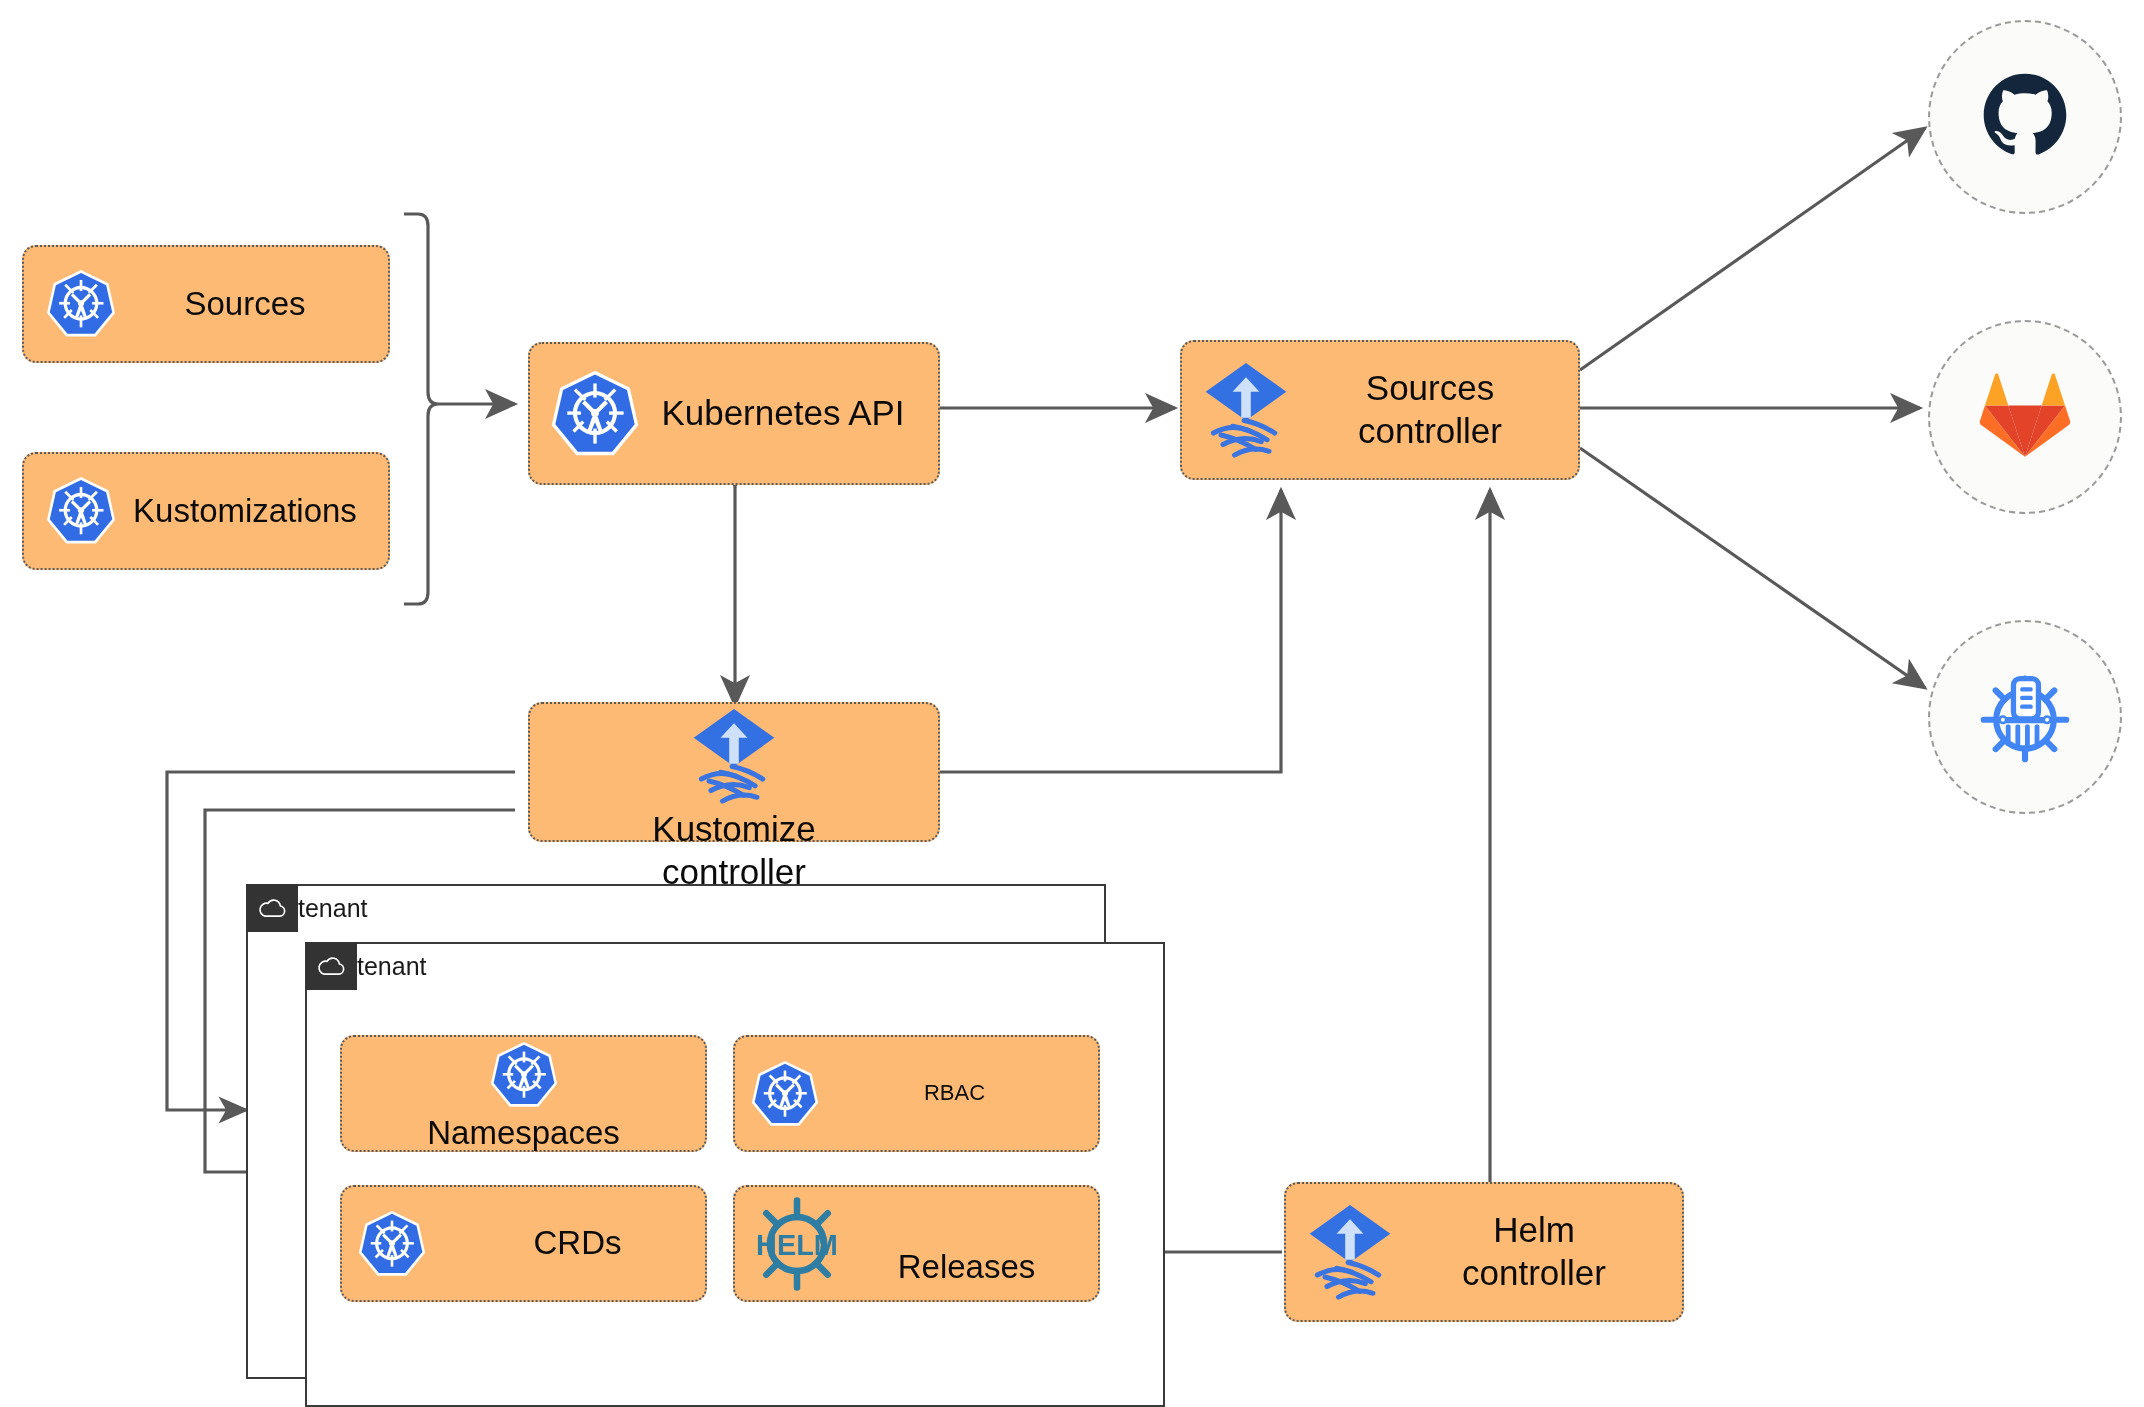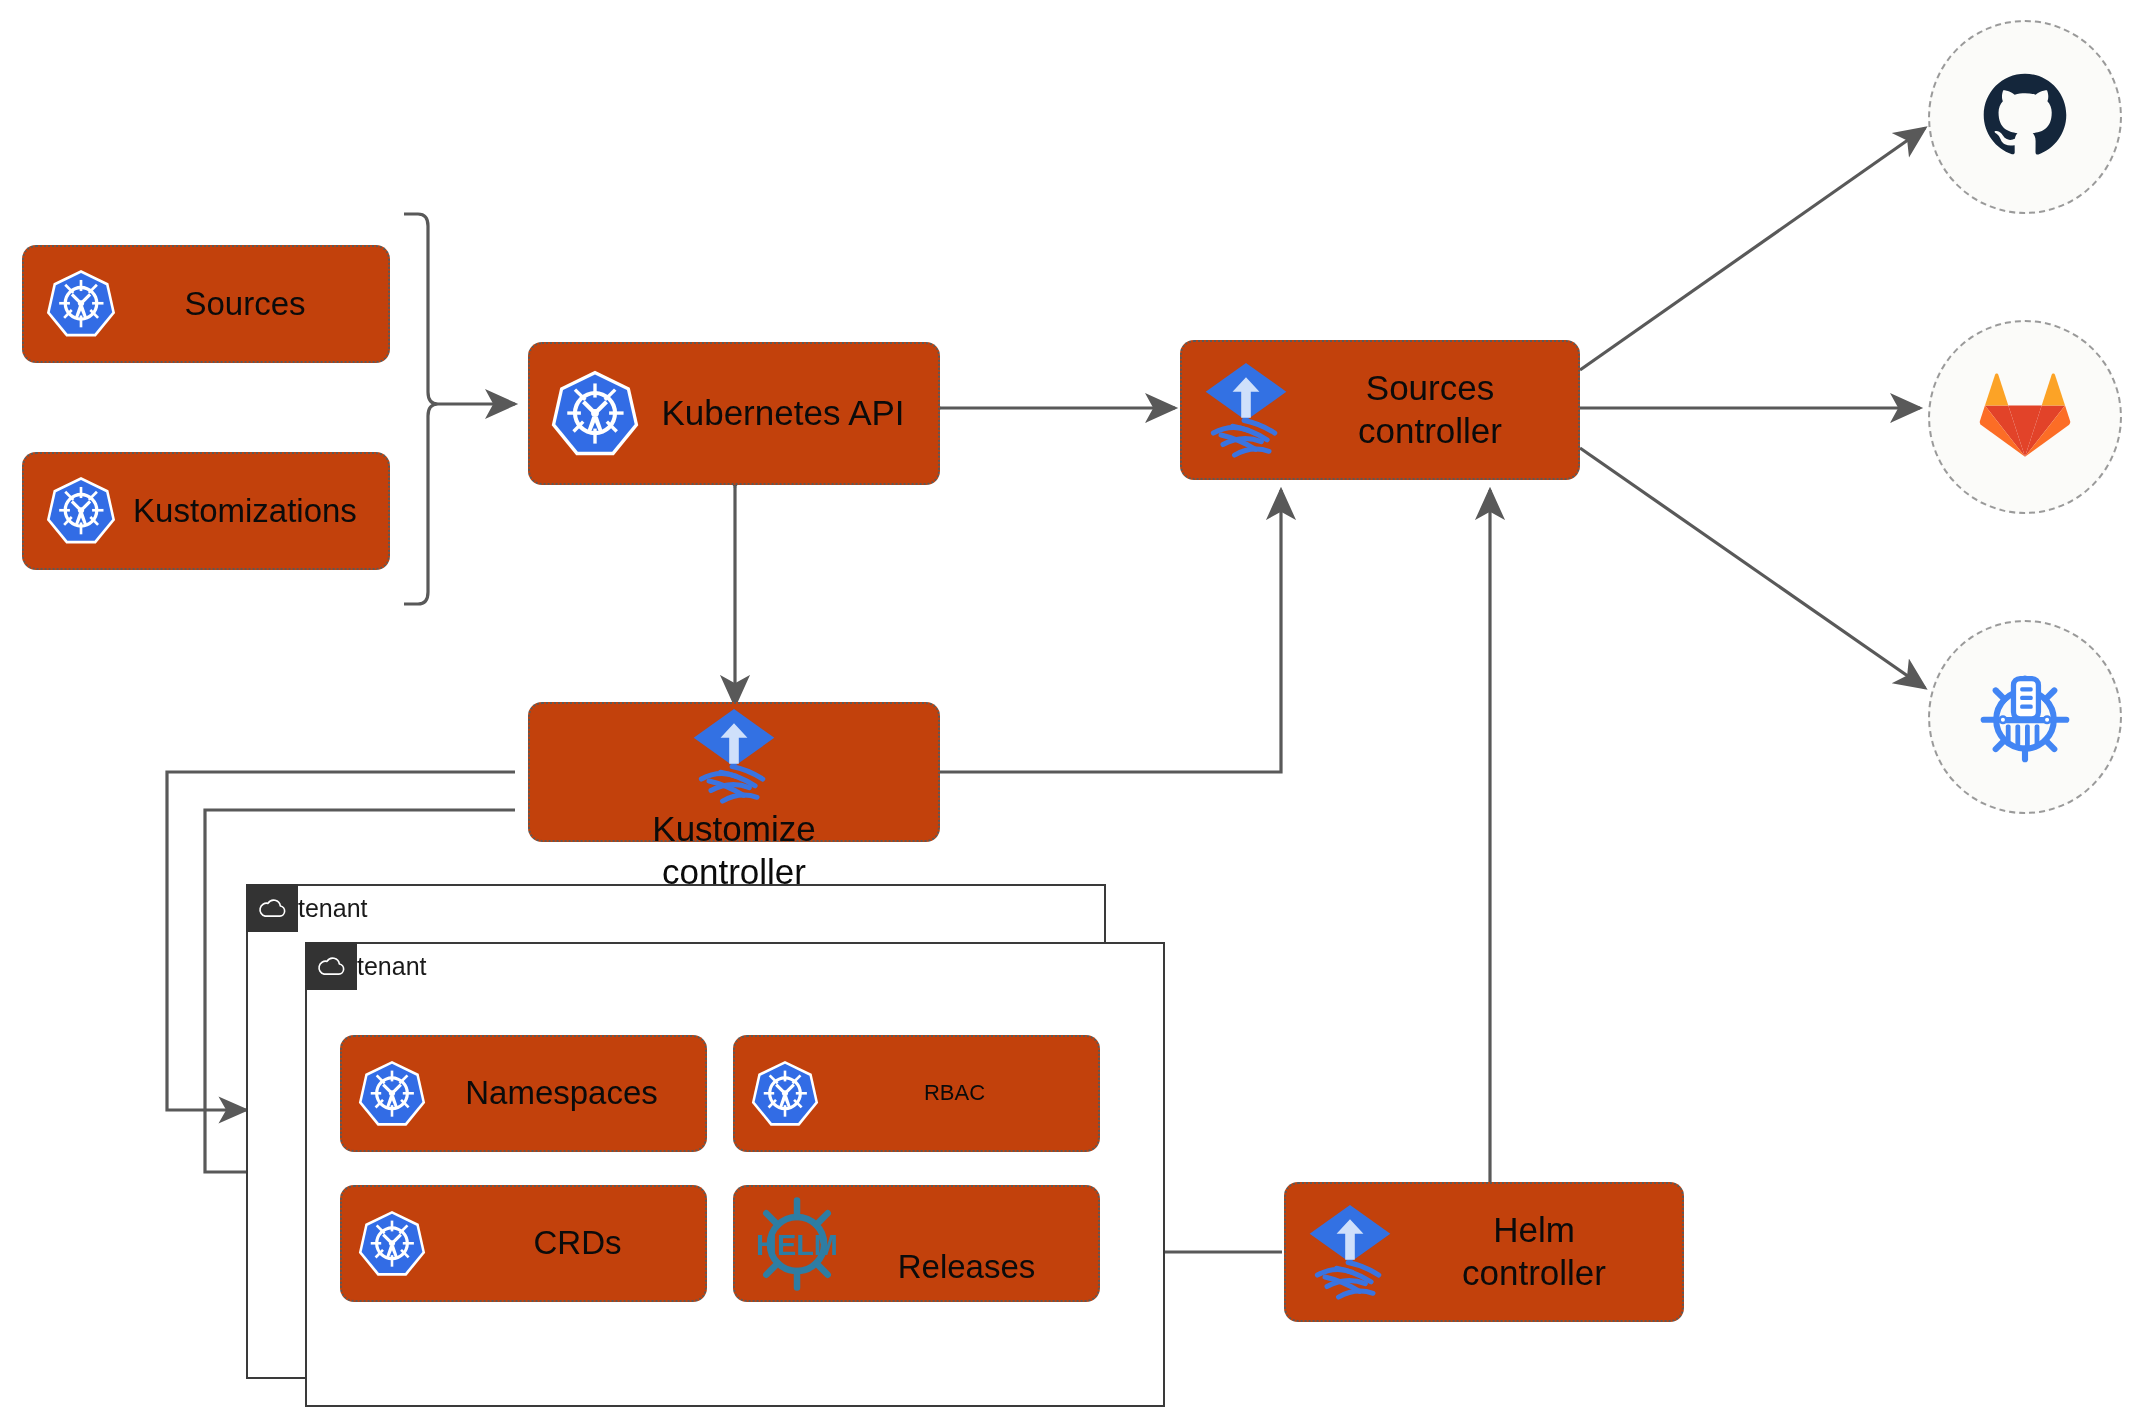--- a/index.html
+++ b/index.html
@@ -23,21 +23,21 @@
     left: 0; top: 0;
     width: 2144px;
     height: 1407px;
     pointer-events: none;
   }
 
   
   .node {
     position: absolute;
     box-sizing: border-box;
-    background: #c2410c;
+    background: #fdba74;
     border: 2px dotted #5a5a5a;
     border-radius: 14px;
     display: flex;
     align-items: center;
     z-index: 5;
   }
   .node .ico {
     flex: 0 0 auto;
     display: flex;
     align-items: center;
@@ -360,21 +360,21 @@
       <span class="tabicon">
         <svg viewBox="0 0 40 28" width="31" height="22" aria-hidden="true">
           <path d="M10.5 24.5h19a6.6 6.6 0 0 0 .6-13.1A8.6 8.6 0 0 0 14.2 8
                    a6.9 6.9 0 0 0-3.7 16.5z" fill="none" stroke="#ffffff" stroke-width="2.1" stroke-linejoin="round"></path>
         </svg>
       </span>
       <span class="tablabel">tenant</span>
     </div>
   </div>
 
-  <div class="node" style="left:340px; top:1035px; width:367px; height:117px; padding:0 12px; z-index:6;">
+  <div class="node" style="left:340px; top:1035px; width:367px; height:117px; padding:0 12px; z-index:6;flex-direction:column;">
     <span class="ico" style="width:76px;height:76px;">
       <svg viewBox="0 0 100 100" width="72" height="72" aria-hidden="true">
         <path d="M50 4 L87 22 L96 62 L70 94 L30 94 L4 62 L13 22 Z" fill="#ffffff"></path>
         <path d="M50 8 L84 24.5 L92.2 61 L68.3 90.2 L31.7 90.2 L7.8 61 L16 24.5 Z" fill="#326CE5"></path>
         <g fill="#ffffff">
           <circle cx="50" cy="49" r="4.2"></circle>
           <path d="M48.2 17.5h3.6v15h-3.6z"></path>
             <path d="M48.2 65.5h3.6v16h-3.6z"></path>
           <path d="M20.5 47.2h14.5v3.6H20.5z"></path>
             <path d="M65 47.2h15.4v3.6H65z"></path>

